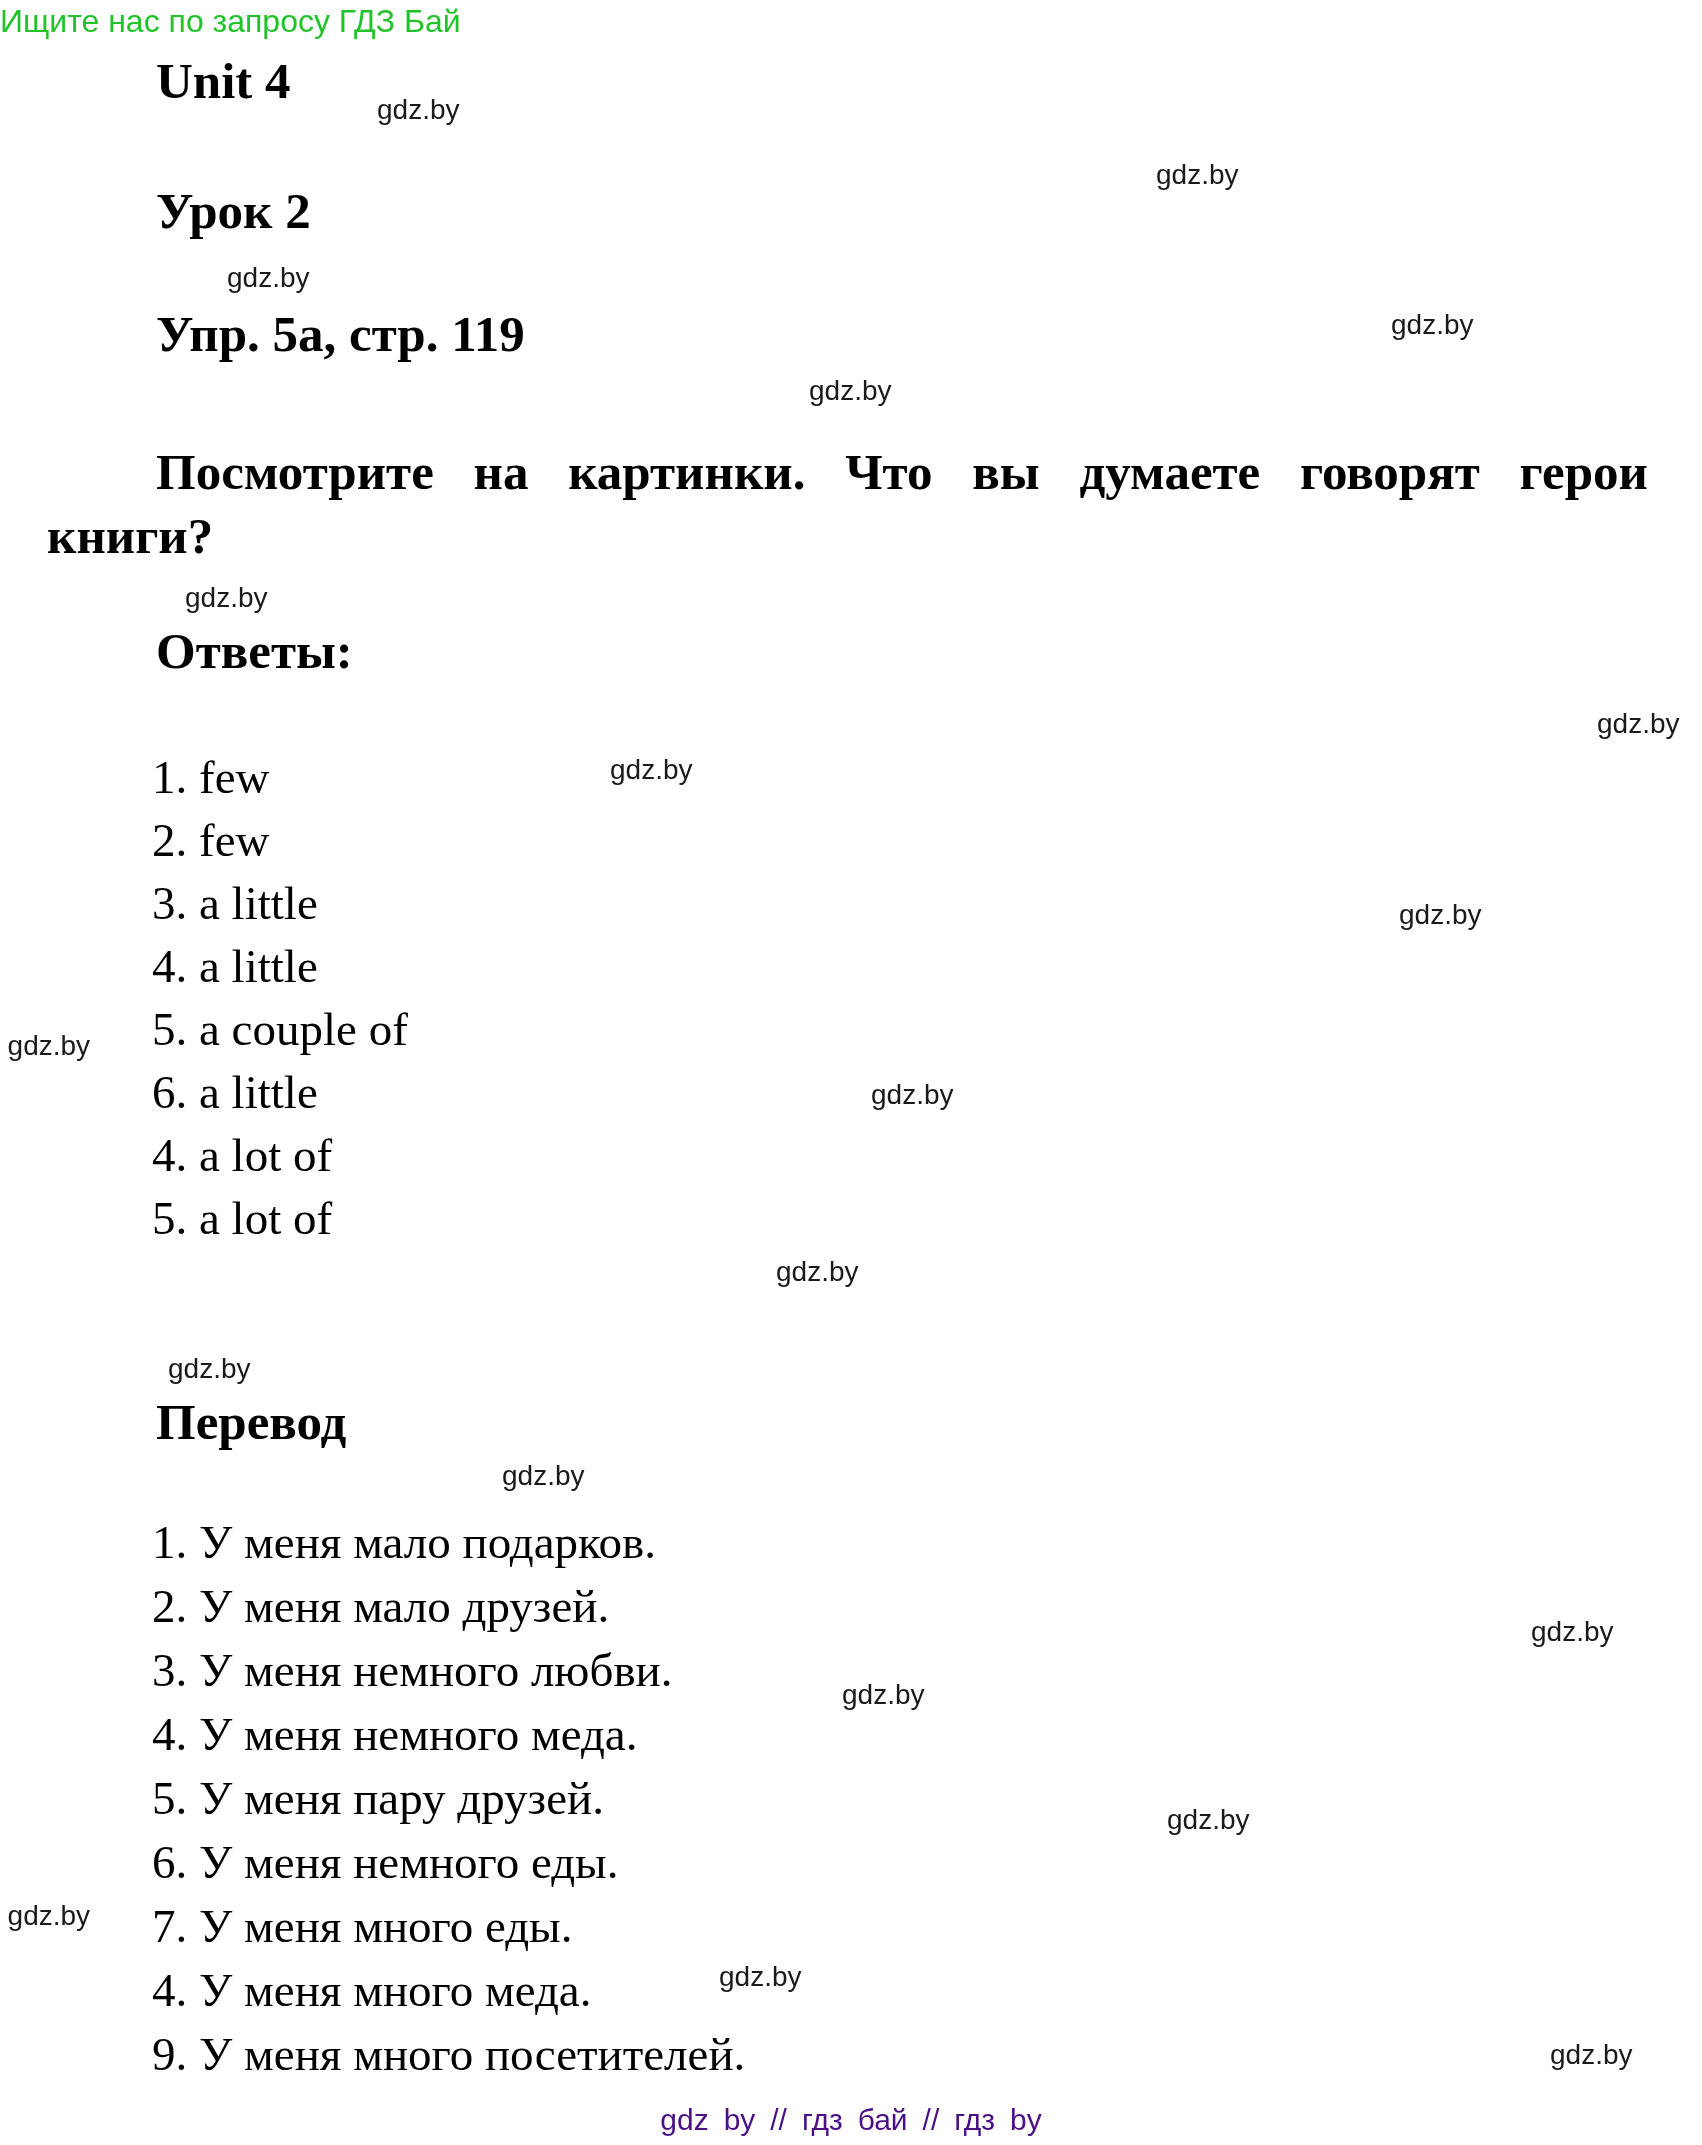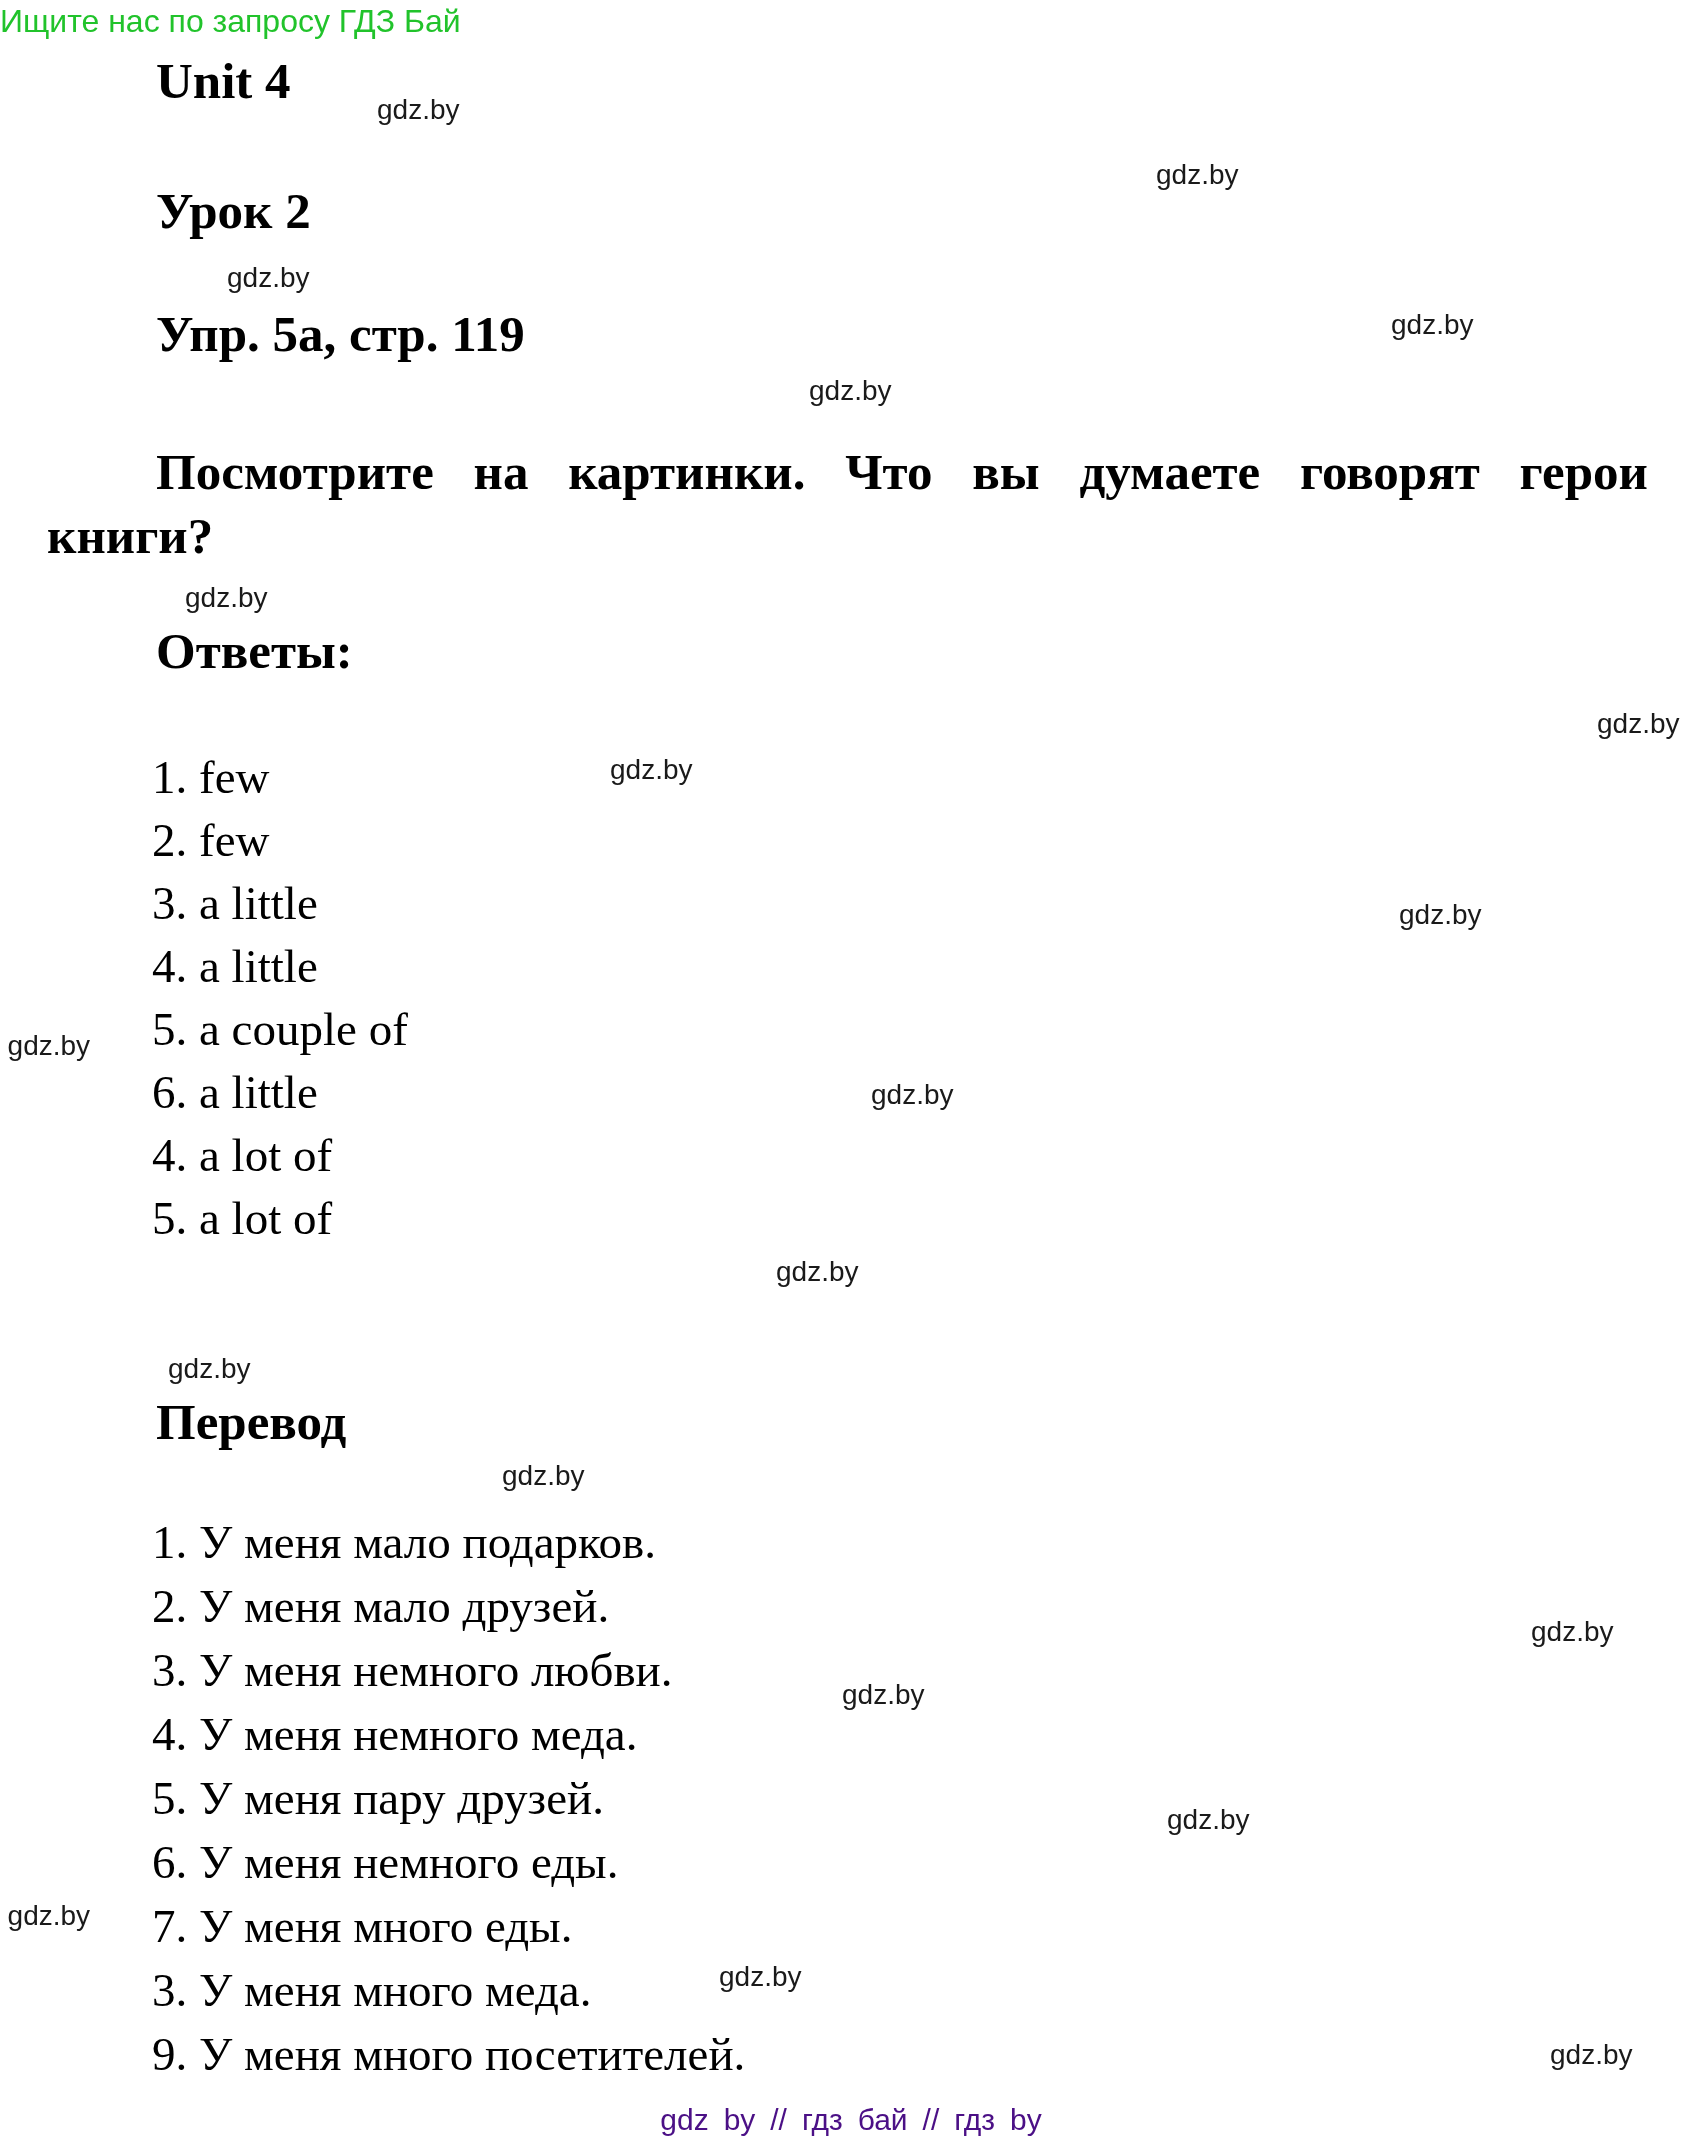--- a/index.html
+++ b/index.html
@@ -113,20 +113,20 @@
   <div class="h" id="h-translation">Перевод</div>
 
   <div class="list" id="list-translations">
     <div>1. У меня мало подарков.</div>
     <div>2. У меня мало друзей.</div>
     <div>3. У меня немного любви.</div>
     <div>4. У меня немного меда.</div>
     <div>5. У меня пару друзей.</div>
     <div>6. У меня немного еды.</div>
     <div>7. У меня много еды.</div>
-    <div>3. У меня много меда.</div>
+    <div>4. У меня много меда.</div>
     <div>9. У меня много посетителей.</div>
   </div>
 
   <div class="footer">gdz by // гдз бай // гдз by</div>
 
 </div>
 
 
 </body></html>

